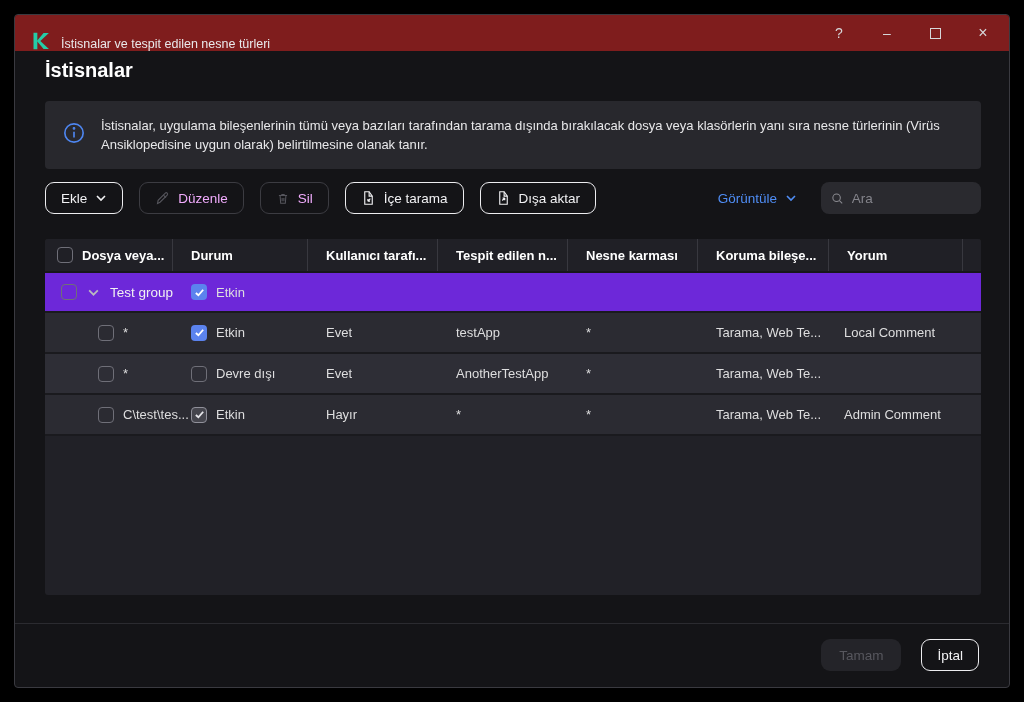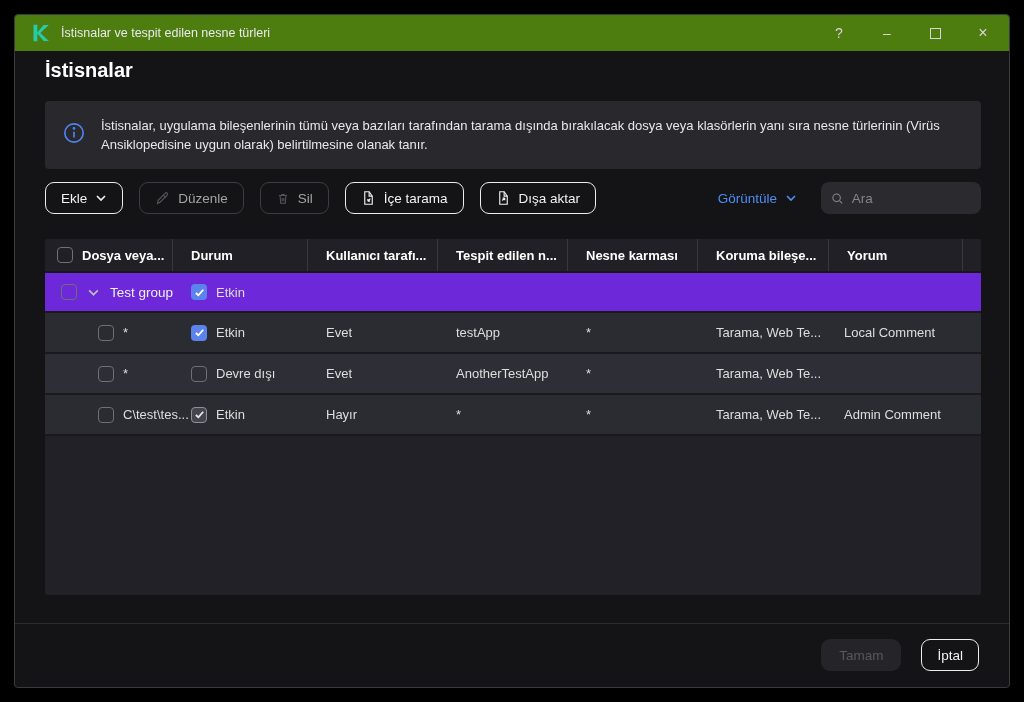--- a/index.html
+++ b/index.html
@@ -2,22 +2,22 @@
 <html><head>
 <meta charset="utf-8">
 <style>
   * { margin:0; padding:0; box-sizing:border-box; }
   html,body { width:1024px; height:702px; background:#000; font-family:"Liberation Sans", sans-serif; overflow:hidden; }
 
   .window { position:absolute; left:14px; top:14px; width:996px; height:674px;
             background:#141417; border:1px solid #3a3a40; border-radius:4px; overflow:hidden; }
 
   
-  .titlebar { position:absolute; left:0; top:0; width:100%; height:36px; background:#4d7c0f;
-              display:flex; align-items:center; }
+  .titlebar { position:absolute; left:0; top:0; width:100%; height:36px; background:#7f1d1d;
+              display:flex; align-items:flex-end; }
   .logo { width:20px; height:20px; margin-left:16px; display:flex; align-items:center; justify-content:center; }
   .title-text { margin-left:10px; font-size:12.5px; color:#e9e9eb; }
   .win-controls { position:absolute; right:2px; top:0; height:36px; display:flex; }
   .ctrl { width:48px; height:36px; display:flex; align-items:center; justify-content:center;
           color:#d6d6d9; font-size:14px; cursor:default; }
   .ctrl-max span { width:11px; height:11px; border:1.5px solid #d6d6d9; display:block; }
   .ctrl-close { font-size:16px; }
 
   .heading { position:absolute; left:30px; top:44px; font-size:20px; font-weight:700; color:#fff; }
 
@@ -26,21 +26,21 @@
             border-radius:4px; display:flex; align-items:center; }
   .info-icon { flex:none; margin:0 16px 0 18px; }
   .banner-text { font-size:13px; line-height:19px; color:#e8e8ea; padding-right:24px; }
 
   
   .toolbar { position:absolute; left:30px; top:167px; width:936px; height:32px; display:flex; align-items:center; }
   .btn { height:32px; border-radius:9px; border:1px solid #ededf0; background:transparent; color:#f2f2f4;
          font-size:13.5px; font-family:"Liberation Sans", sans-serif; display:flex; align-items:center; gap:8px;
          padding:0 15px; margin-right:16px; cursor:pointer; white-space:nowrap; }
   .btn svg { flex:none; }
-  .btn--disabled { border-color:#3c3c42; color:#a3a3a3; cursor:default; }
+  .btn--disabled { border-color:#3c3c42; color:#f0abfc; cursor:default; }
   .toolbar-spacer { flex:1; }
   .view-link { display:flex; align-items:center; gap:8px; color:#4f8df5; font-size:13.5px; margin-right:24px; cursor:pointer; }
   .search-box { width:160px; height:32px; background:#2a2a2f; border-radius:8px; display:flex; align-items:center; padding:0 10px; }
   .search-box input { background:transparent; border:none; outline:none; color:#e6e6e8; font-size:13.5px;
                       width:100%; margin-left:8px; font-family:"Liberation Sans", sans-serif; }
   .search-box input::placeholder { color:#84848b; }
 
   
   .table { position:absolute; left:30px; top:224px; width:936px; height:356px; background:#212127; border-radius:3px; overflow:hidden; }
   .thead { height:34px; background:#202026; display:flex; align-items:stretch; border-bottom:2px solid #17171a; }

